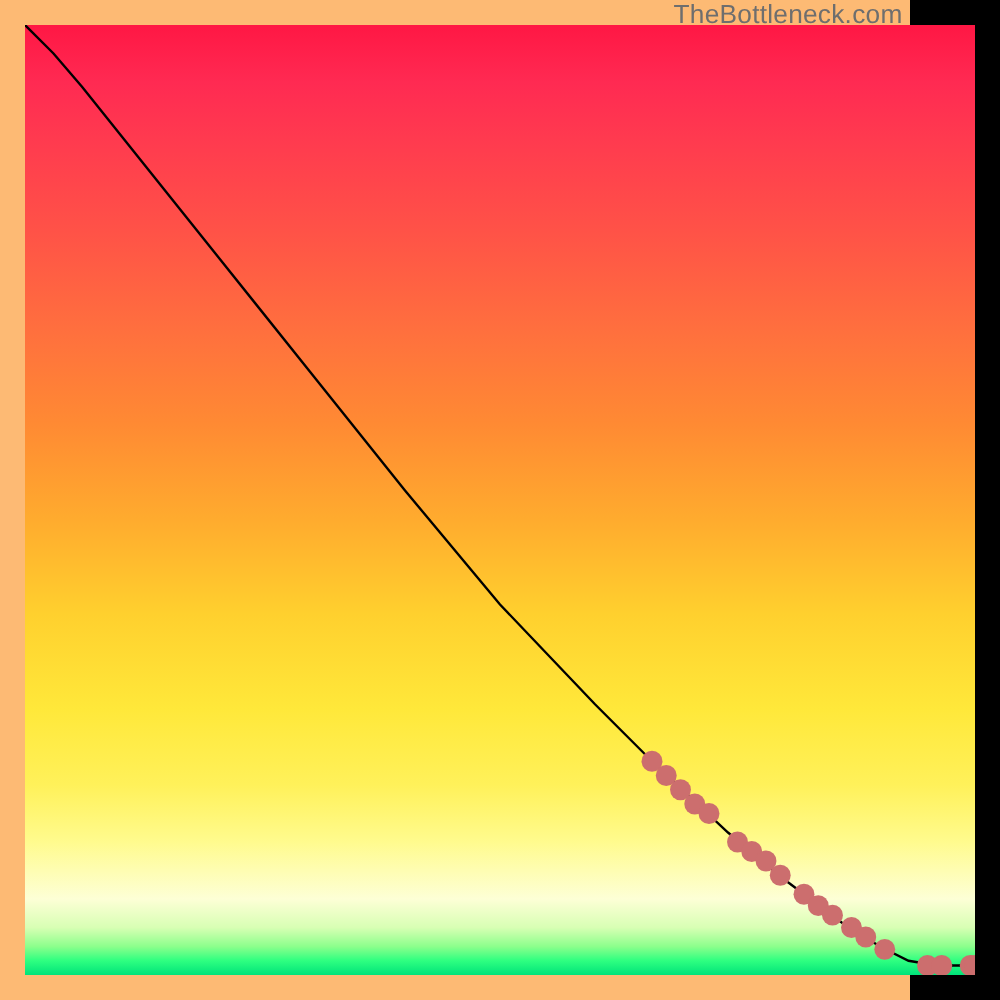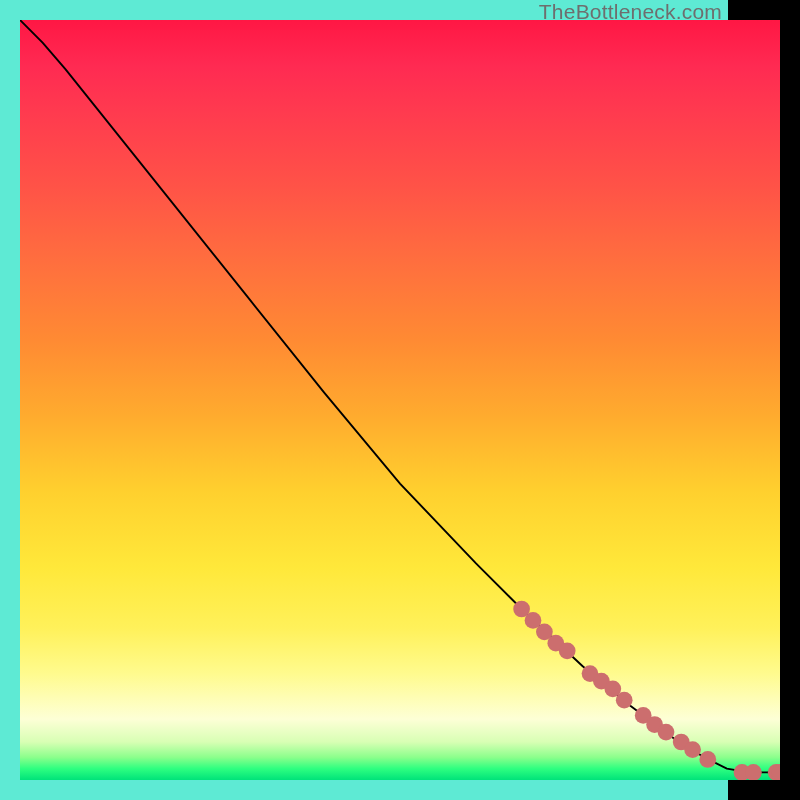--- a/index.html
+++ b/index.html
@@ -8,21 +8,21 @@
     width: 800px;
     height: 800px;
     overflow: hidden;
     background: #000;
     font-family: Arial, Helvetica, sans-serif;
   }
   .stage {
     position: relative;
     width: 728px;
     height: 800px;
-    background: #5eead4;
+    background: #fdba74;
   }
   .plot {
     position: absolute;
     left: 20px;
     top: 20px;
     width: 760px;
     height: 760px;
     overflow: hidden;
   }
   .gradient {

